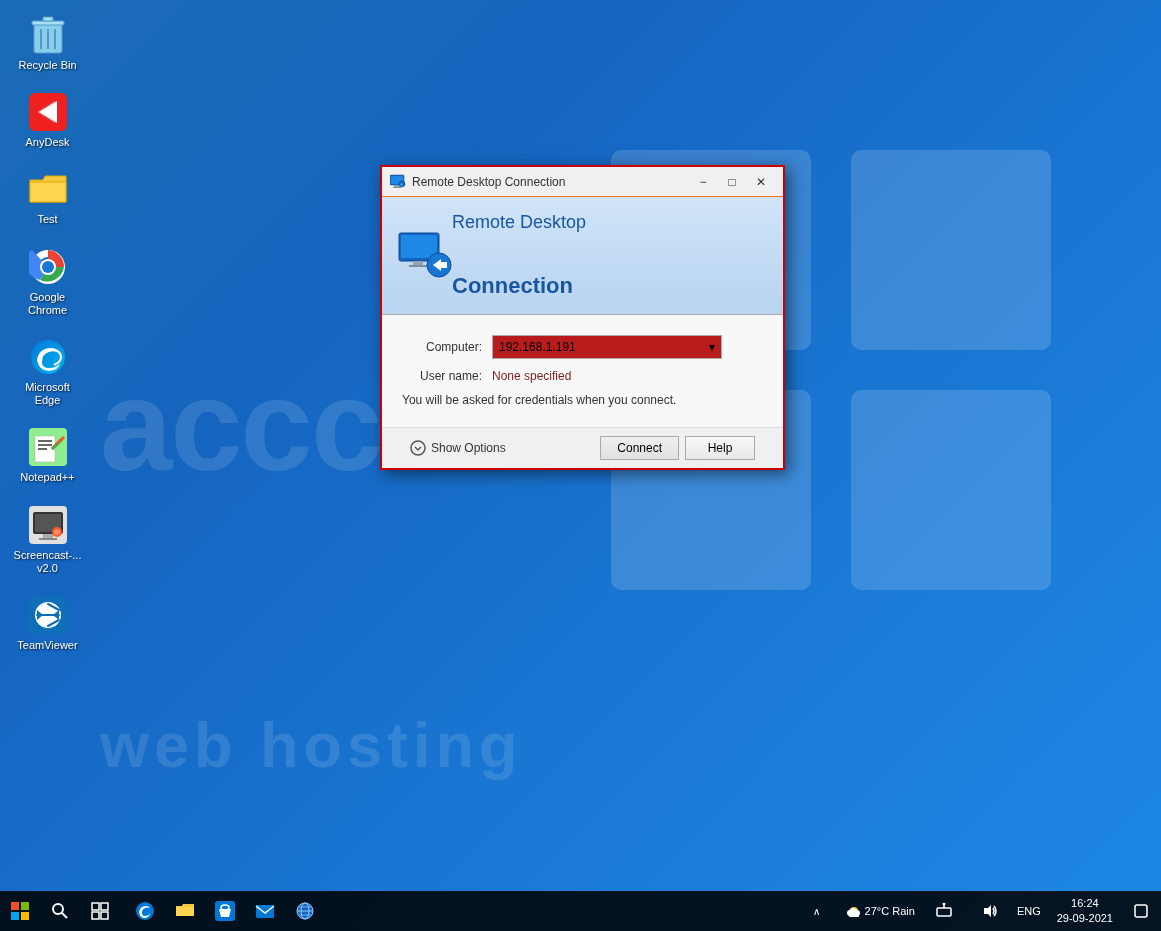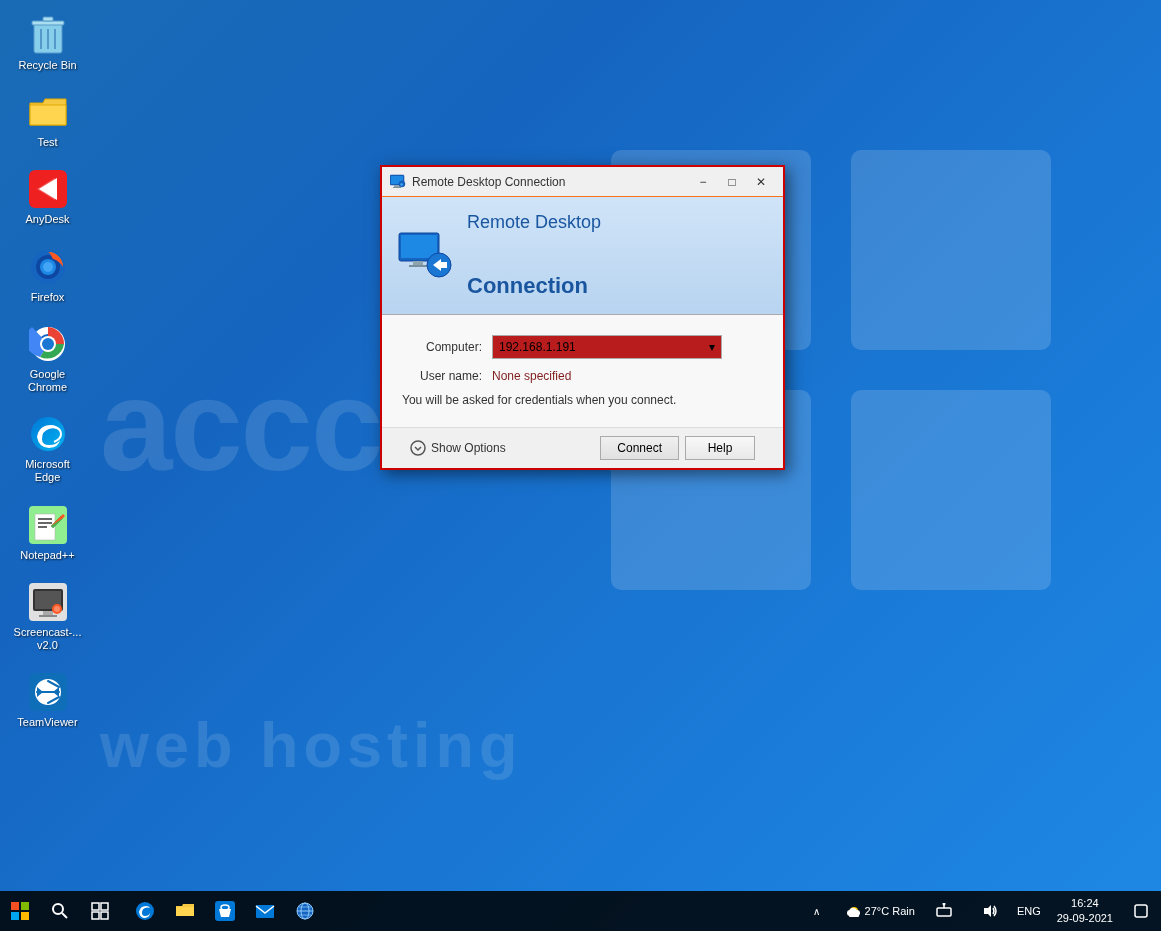--- a/index.html
+++ b/index.html
@@ -226,21 +226,20 @@
       background: transparent;
       border: none;
     }
 
     
     .rdp-header {
       background: linear-gradient(to bottom, #d0e4f8, #b8d4f0);
       padding: 15px 15px 15px 15px;
       display: flex;
       align-items: center;
-      gap: 15px;
       border-bottom: 1px solid #aaa;
     }
 
     .rdp-header-icon {
       width: 55px;
       height: 50px;
       display: flex;
       align-items: center;
       justify-content: center;
     }
@@ -380,52 +379,39 @@
           <line x1="11" y1="14" x2="11" y2="34" stroke="#5599cc" stroke-width="2"></line>
           <line x1="18" y1="14" x2="18" y2="34" stroke="#5599cc" stroke-width="2"></line>
           <line x1="25" y1="14" x2="25" y2="34" stroke="#5599cc" stroke-width="2"></line>
         </svg>
       </div>
       <div class="icon-label">Recycle Bin</div>
     </div>
 
     <div class="desktop-icon">
       <div class="icon-img">
-        <svg width="40" height="34" viewBox="0 0 40 34">
-          <path d="M2,8 L15,8 L17,4 L38,4 L38,30 L2,30 Z" fill="#f5c842" stroke="#e0a800" stroke-width="1"></path>
-          <path d="M2,10 L38,10 L38,30 L2,30 Z" fill="#ffd54f" stroke="#e0a800" stroke-width="1"></path>
-        </svg>
-      </div>
-      <div class="icon-label">Test</div>
-    </div>
-
-    <div class="desktop-icon">
-      <div class="icon-img">
         <svg width="38" height="38" viewBox="0 0 38 38">
           <rect width="38" height="38" rx="6" fill="#ef2020"></rect>
           <polygon points="10,19 28,8 28,30" fill="white"></polygon>
           <polygon points="8,19 26,8 26,30" fill="rgba(255,255,255,0.3)"></polygon>
         </svg>
       </div>
       <div class="icon-label">AnyDesk</div>
     </div>
 
     <div class="desktop-icon">
       <div class="icon-img">
-        <svg width="38" height="38" viewBox="0 0 38 38">
-          <circle cx="19" cy="19" r="17" fill="#1565c0"></circle>
-          <circle cx="19" cy="19" r="12" fill="#0d47a1"></circle>
-          <path d="M19,4 C27,4 34,11 34,19 C34,14 30,10 25,9 C23,5 21,4 19,4Z" fill="#ff9800"></path>
-          <path d="M19,4 C27,4 34,11 34,19 C32,15 28,12 24,11 C22,7 20,4 19,4Z" fill="#ff5722"></path>
-          <circle cx="19" cy="19" r="8" fill="#1e88e5"></circle>
-          <circle cx="19" cy="19" r="5" fill="#42a5f5"></circle>
-        </svg>
-      </div>
-      <div class="icon-label">Firefox</div>
-    </div>
+        <svg width="40" height="34" viewBox="0 0 40 34">
+          <path d="M2,8 L15,8 L17,4 L38,4 L38,30 L2,30 Z" fill="#f5c842" stroke="#e0a800" stroke-width="1"></path>
+          <path d="M2,10 L38,10 L38,30 L2,30 Z" fill="#ffd54f" stroke="#e0a800" stroke-width="1"></path>
+        </svg>
+      </div>
+      <div class="icon-label">Test</div>
+    </div>
+
 
     <div class="desktop-icon">
       <div class="icon-img">
         <svg width="38" height="38" viewBox="0 0 38 38">
           <circle cx="19" cy="19" r="17" fill="#fff"></circle>
           <circle cx="19" cy="19" r="10" fill="#1565c0"></circle>
 
           <path d="M19,2 L35,19 L19,19 Z" fill="#ea4335" transform="rotate(0,19,19)"></path>
           <path d="M19,2 A17,17 0 0,1 35,19 L19,19 Z" fill="#ea4335"></path>
 

